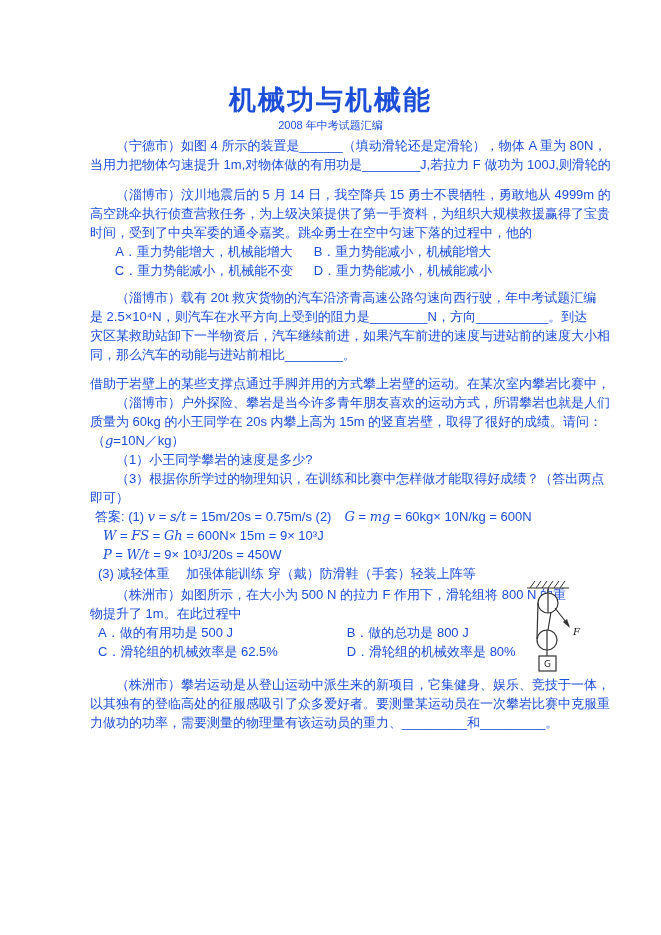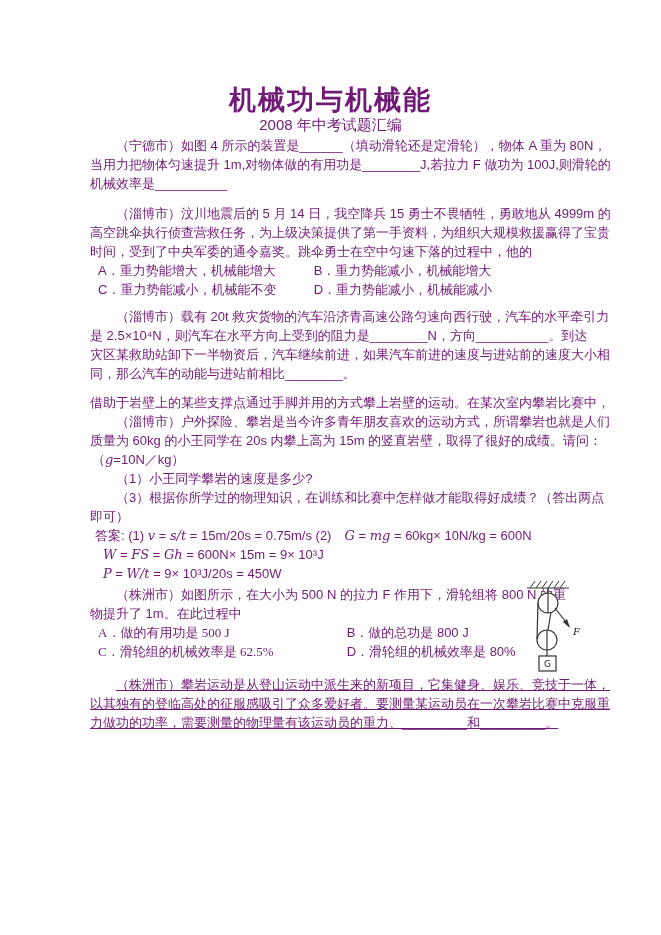--- a/index.html
+++ b/index.html
@@ -4,50 +4,50 @@
 <style>
   html,body{margin:0;padding:0;background:#e8e8e8;}
   .page{
     position:relative;
     width:661px;height:935px;
     background:#ffffff;
     margin:0 auto;
     font-family:"Liberation Sans","DejaVu Sans",sans-serif;
     font-size:13px;
     line-height:19px;
-    color:#701a75;
+    color:#1d4ed8;
     overflow:hidden;
   }
   .content{position:absolute;left:90px;top:84px;width:481px;}
   .doc-title{
     font-family:"Liberation Serif","DejaVu Serif",serif;
     font-weight:bold;
     font-size:27px;
     line-height:32px;
     text-align:center;
     letter-spacing:2px;
   }
   .doc-subtitle{
     text-align:center;
-    font-size:15px;
+    font-size:11px;
     line-height:18px;
   }
   .para{margin:0;}
   .m2 {margin-top:2px;}
   .m8 {margin-top:8px;}
   .m10{margin-top:10px;}
   .m11{margin-top:11px;}
   .m13{margin-top:13px;}
-  .m14{margin-top:14px;text-decoration:underline;}
+  .m14{margin-top:14px;}
   .line{white-space:nowrap;}
   .ind{text-indent:2em;}
   .subq{padding-left:26px;}
   .optrow{padding-left:8px;white-space:nowrap;}
-  .optA3{display:inline-block;width:212px;}
-  .optA6{display:inline-block;width:245px;font-family:Liberation Serif, serif;}
+  .optA3{display:inline-block;width:212px;text-align:center;}
+  .optA6{display:inline-block;width:245px;}
   .gline{padding-left:2px;white-space:nowrap;}
   .ansline{white-space:nowrap;}
   .pl5{padding-left:5px;}
   .pl13{padding-left:13px;}
   .pl8{padding-left:8px;}
   .var{
     font-family:"DejaVu Serif","Liberation Serif",serif;
     font-style:italic;
   }
   .q6wrap{position:relative;}
@@ -72,40 +72,39 @@
 
 <div class="page">
   <div class="content">
 
     <div class="doc-title">机械功与机械能</div>
     <div class="doc-subtitle">2008 年中考试题汇编</div>
 
     <div class="para m2">
       <div class="line ind">（宁德市）如图 4 所示的装置是______（填动滑轮还是定滑轮），物体 A 重为 80N，</div>
       <div class="line">当用力把物体匀速提升 1m,对物体做的有用功是________J,若拉力 F 做功为 100J,则滑轮的</div>
-      <div class="line">机械效率是__________</div>
     </div>
 
 
     <div class="para m11">
       <div class="line ind">（淄博市）汶川地震后的 5 月 14 日，我空降兵 15 勇士不畏牺牲，勇敢地从 4999m 的</div>
       <div class="line">高空跳伞执行侦查营救任务，为上级决策提供了第一手资料，为组织大规模救援赢得了宝贵</div>
       <div class="line">时间，受到了中央军委的通令嘉奖。跳伞勇士在空中匀速下落的过程中，他的</div>
       <div class="optrow">
         <span class="optA3">A．重力势能增大，机械能增大</span>
         <span>B．重力势能减小，机械能增大</span>
       </div>
       <div class="optrow">
         <span class="optA3">C．重力势能减小，机械能不变</span>
         <span>D．重力势能减小，机械能减小</span>
       </div>
     </div>
 
     <div class="para m8">
-      <div class="line ind">（淄博市）载有 20t 救灾货物的汽车沿济青高速公路匀速向西行驶，汽车的水平牵引力</div>
+      <div class="line ind">（淄博市）载有 20t 救灾货物的汽车沿济青高速公路匀速向西行驶，年中考试题汇编</div>
       <div class="line">是 2.5×10⁴N，则汽车在水平方向上受到的阻力是________N，方向__________。到达</div>
       <div class="line">灾区某救助站卸下一半物资后，汽车继续前进，如果汽车前进的速度与进站前的速度大小相</div>
       <div class="line">同，那么汽车的动能与进站前相比________。</div>
     </div>
 
     <div class="para m10">
       <div class="line">借助于岩壁上的某些支撑点通过手脚并用的方式攀上岩壁的运动。在某次室内攀岩比赛中，</div>
       <div class="line ind">（淄博市）户外探险、攀岩是当今许多青年朋友喜欢的运动方式，所谓攀岩也就是人们</div>
       <div class="line">质量为 60kg 的小王同学在 20s 内攀上高为 15m 的竖直岩壁，取得了很好的成绩。请问：</div>
       <div class="line gline"><span>（</span><span class="var">g</span><span>=10N／kg）</span></div>
@@ -118,20 +117,21 @@
       <div class="ansline pl5">
         <span>答案:</span>
         <span>(1) </span><span class="var">v</span><span> = </span><span class="var">s/t</span><span> = 15m/20s = 0.75m/s (2)　</span><span class="var">G</span><span> = </span><span class="var">mg</span><span> = 60kg× 10N/kg = 600N</span>
       </div>
       <div class="ansline pl13">
         <span></span><span class="var">W</span><span> = </span><span class="var">FS</span><span> = </span><span class="var">Gh</span><span> = 600N× 15m = 9× 10³J</span>
       </div>
       <div class="ansline pl13">
         <span></span><span class="var">P</span><span> = </span><span class="var">W/t</span><span> = 9× 10³J/20s = 450W</span>
       </div>
+      <div class="ansline pl8">(3) 减轻体重　 加强体能训练 穿（戴）防滑鞋（手套）轻装上阵等</div>
     </div>
 
     <div class="para m2 q6wrap">
       <svg class="figure" viewBox="0 0 64 102" xmlns="http://www.w3.org/2000/svg">
         <g stroke="#333" stroke-width="1.2" fill="none">
 
           <line x1="4" y1="9" x2="46" y2="9"></line>
           <g stroke-width="1">
             <line x1="7" y1="9" x2="12" y2="2"></line>
             <line x1="13" y1="9" x2="18" y2="2"></line>

